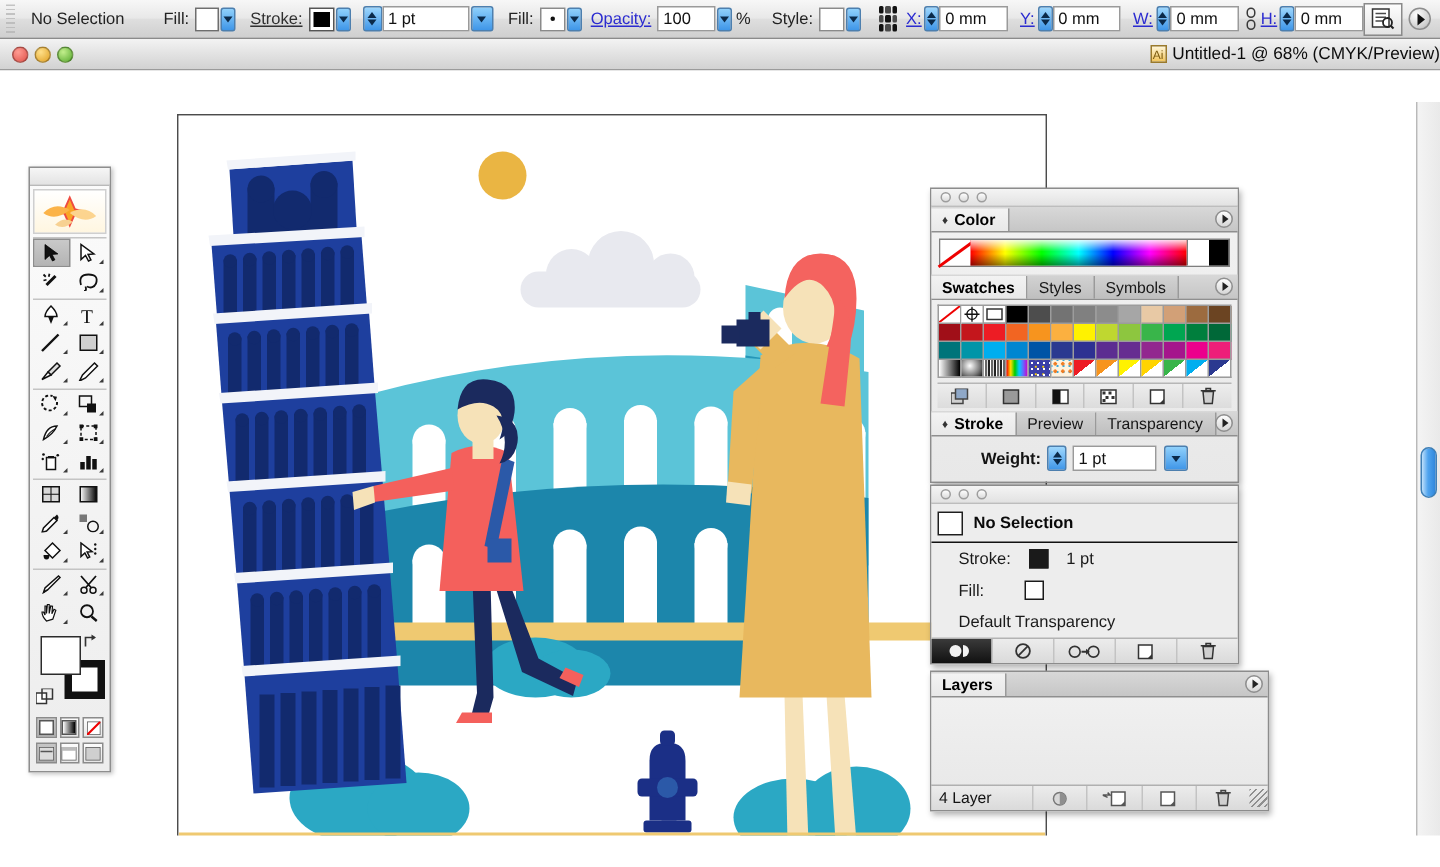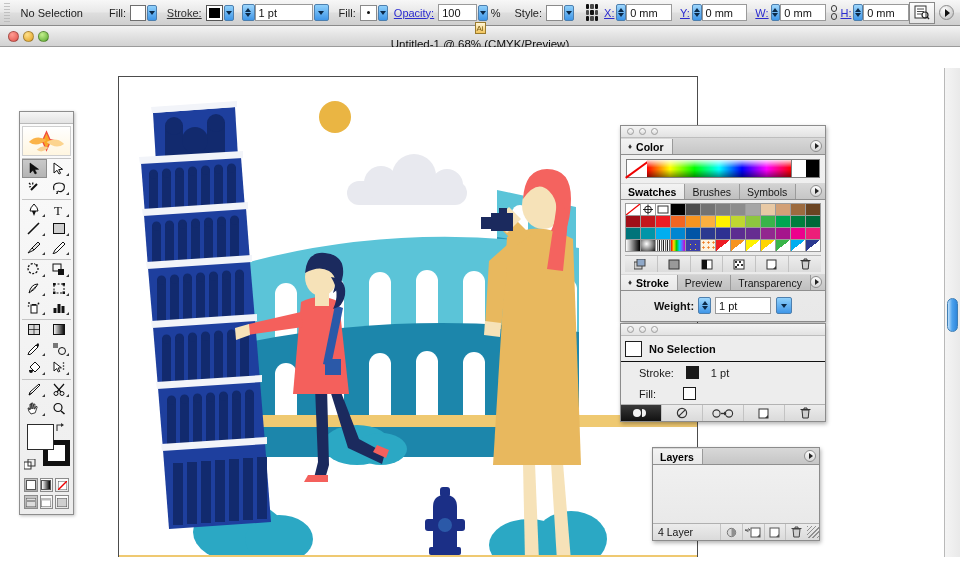--- a/index.html
+++ b/index.html
@@ -80,22 +80,22 @@
     position:absolute;left:0;top:0;width:960px;height:21px;
     background:linear-gradient(to bottom,#f3f3f3 0%,#e2e2e2 50%,#d2d2d2 100%);
     border-bottom:1px solid #9b9b9b;
     display:flex;align-items:center;box-sizing:border-box;
   }
   .tlights{display:flex;gap:4px;margin-left:8px;}
   .tl{width:11px;height:11px;border-radius:50%;box-sizing:border-box;border:1px solid rgba(0,0,0,.28);}
   .tl.r{background:radial-gradient(circle at 35% 30%,#ff9c93,#e0524a);}
   .tl.y{background:radial-gradient(circle at 35% 30%,#ffe08a,#e0a023);}
   .tl.g{background:radial-gradient(circle at 35% 30%,#c3ef8d,#57a92e);}
-  .doctitle{position:absolute;left:0;right:0;text-align:center;font-size:11.5px;color:#0c0c0c;
-    display:flex;align-items:center;justify-content:flex-start;gap:4px;flex-direction:column;}
+  .doctitle{position:absolute;left:13px;right:0;text-align:center;font-size:11.5px;color:#0c0c0c;
+    display:flex;align-items:center;justify-content:flex-end;gap:4px;}
   .aiglyph{width:11px;height:12px;border:1px solid #9a7a2c;background:linear-gradient(#fff6d8,#f2c55c);
     display:inline-block;font-size:8px;line-height:11px;text-align:center;color:#7a5a10;box-sizing:border-box;}
 
   
   .canvasarea{position:absolute;left:0;top:21px;width:960px;height:510px;background:#ffffff;overflow:hidden;}
   .artboard{position:absolute;left:118px;top:29px;width:580px;height:528px;background:#fff;
     border:1px solid #4c4c4c;box-sizing:border-box;overflow:hidden;}
 
   
   .vscroll{position:absolute;right:0;top:21px;width:15px;height:510px;
@@ -888,21 +888,21 @@
             <div class="spec-w"></div>
             <div class="spec-k"></div>
           </div>
         </div>
 
         <div class="tabrow">
           <div class="ptab active">
               <span>Swatches</span>
             </div>
           <div class="ptab">
-              <span>Brushes</span>
+              <span>Styles</span>
             </div>
           <div class="ptab">
               <span>Symbols</span>
             </div>
           <div class="palmenu"></div>
         </div>
         <div class="palbody" style="padding:3px 4px 2px;">
           <div class="swgrid">
 
             <i style="background:#fff;position:relative;overflow:hidden">
@@ -1052,20 +1052,23 @@
           </div>
           <div class="approw" style="padding-left:18px;gap:12px;">
             <span>Stroke:</span>
             <span class="appsw" style="background:#1a1a1a;"></span>
             <span>1 pt</span>
           </div>
           <div class="approw" style="padding-left:18px;gap:12px;">
             <span>Fill:</span>
             <span class="appsw" style="background:#ffffff;margin-left:15px;"></span>
           </div>
+          <div class="approw" style="padding-left:18px;">
+            <span>Default Transparency</span>
+          </div>
           <div class="appfoot">
             <span class="fbtn on">
               <svg width="22" height="10" viewBox="0 0 22 10">
                   <rect x="0" y="0" width="22" height="10" rx="5" fill="none"></rect>
                   <circle cx="7" cy="5" r="4" fill="#f2f2f2"></circle>
                   <path d="M12 1 a4 4 0 0 1 0 8z" fill="#f2f2f2"></path>
                 </svg>
             </span>
             <span class="fbtn">
               <svg width="12" height="12" viewBox="0 0 12 12">
@@ -1091,21 +1094,21 @@
               <svg width="11" height="12" viewBox="0 0 11 12">
                   <path d="M2 3 h7 l-.8 8 h-5.4z" fill="#cfcfcf" stroke="#333"></path>
                   <path d="M0.5 2.5 h10" stroke="#333"></path>
                   <path d="M4 1 h3 v1.5 h-3z" fill="#cfcfcf" stroke="#333"></path>
                 </svg>
             </span>
           </div>
         </div>
       </div>
 
-      <div class="palette" style="left:652px;top:400px;width:168px;">
+      <div class="palette" style="left:620px;top:400px;width:226px;">
         <div class="tabrow">
           <div class="ptab active">
               <span>Layers</span>
             </div>
           <div class="palmenu"></div>
         </div>
         <div class="layerlist"></div>
         <div class="lfoot" able="false">
           <span class="cnt">4 Layer</span>
           <span class="fbtn">

